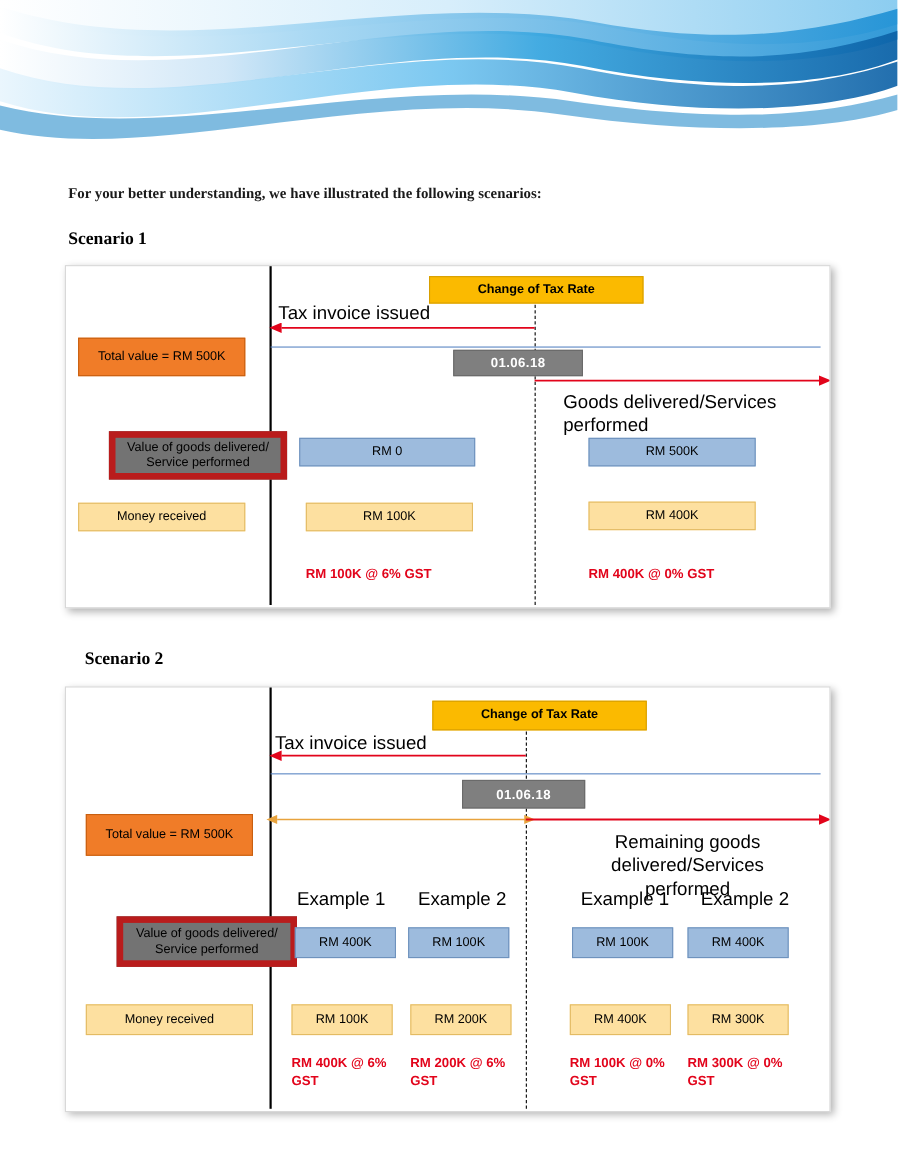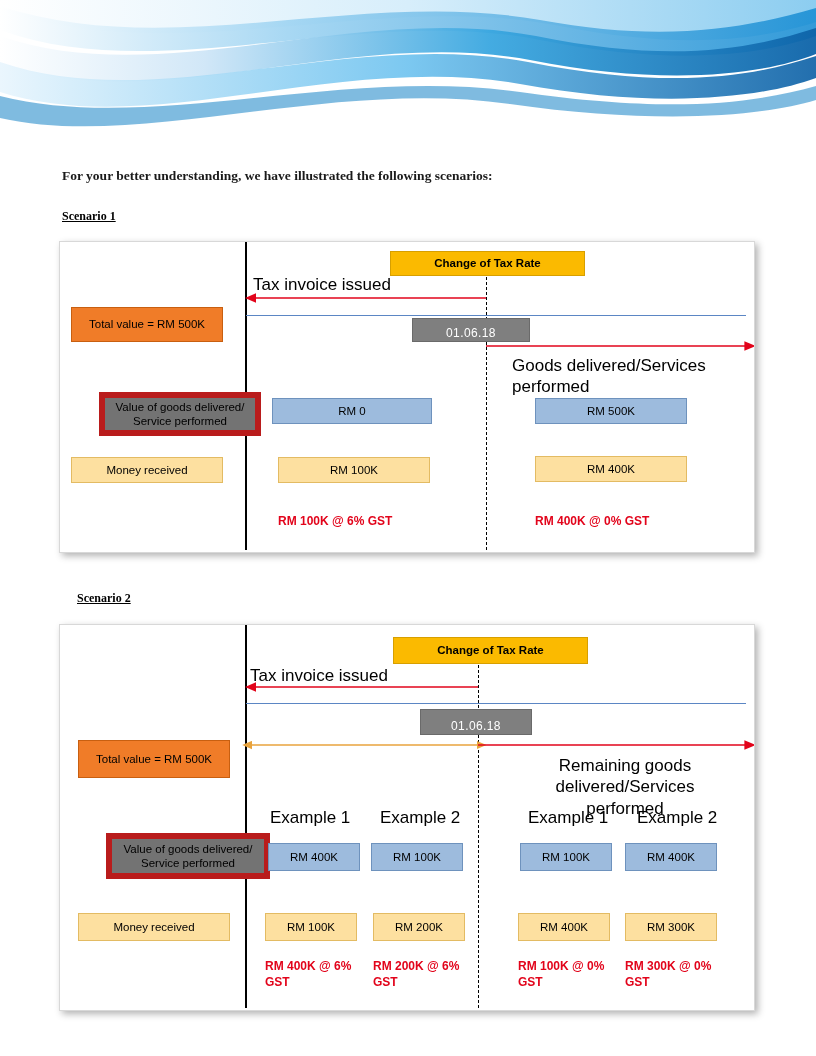--- a/index.html
+++ b/index.html
@@ -18,22 +18,21 @@
 
   
   .intro-line{
     position:absolute;left:62px;top:168px;
     font-family:"Liberation Serif", serif;
     font-weight:bold;font-size:13.5px;color:#1a1a1a;
   }
   .scenario-title{
     position:absolute;
     font-family:"Liberation Serif", serif;
-    font-weight:bold;font-size:12px;color:#000;
-    text-decoration:underline;
+    font-weight:bold;font-size:16px;color:#000;
   }
   #sc1-title{left:62px;top:209px;}
   #sc2-title{left:77px;top:591px;}
 
   
   .diagram{
     position:absolute;background:#fff;
     border:1px solid #d8d8d8;
     box-shadow:3px 3px 7px rgba(0,0,0,.30);
   }
@@ -47,21 +46,21 @@
   
   .box{
     position:absolute;box-sizing:border-box;
     display:flex;align-items:center;justify-content:center;
     text-align:center;font-size:11.5px;line-height:1.25;
   }
   .box-orange{background:#f07c28;border:1px solid #c85f10;color:#000;}
   .box-blue{background:#737373;border:6px solid #b91c1c;color:#000;margin-left:28px;}
   .box-yellow{background:#fde0a0;border:1px solid #e3bb63;color:#000;}
   .box-gold{background:#fbba00;border:1px solid #d79f00;color:#000;font-weight:bold;}
-  .box-grey{background:#7f7f7f;border:1px solid #6a6a6a;color:#fff;font-weight:normal;letter-spacing:.4px;align-items:flex-end;}
+  .box-grey{background:#7f7f7f;border:1px solid #6a6a6a;color:#fff;font-weight:bold;letter-spacing:.4px;}
   .box-bluemid{background:#9dbbdd;border:1px solid #6e92bd;color:#000;}
 
   .lbl{position:absolute;font-size:17px;color:#000;line-height:1.25;}
   .lbl-red{position:absolute;font-size:12px;color:#e2041b;font-weight:bold;line-height:1.3;}
 
   
   .arrows{position:absolute;left:0;top:0;pointer-events:none;}
 </style>
 </head>
 <body>

